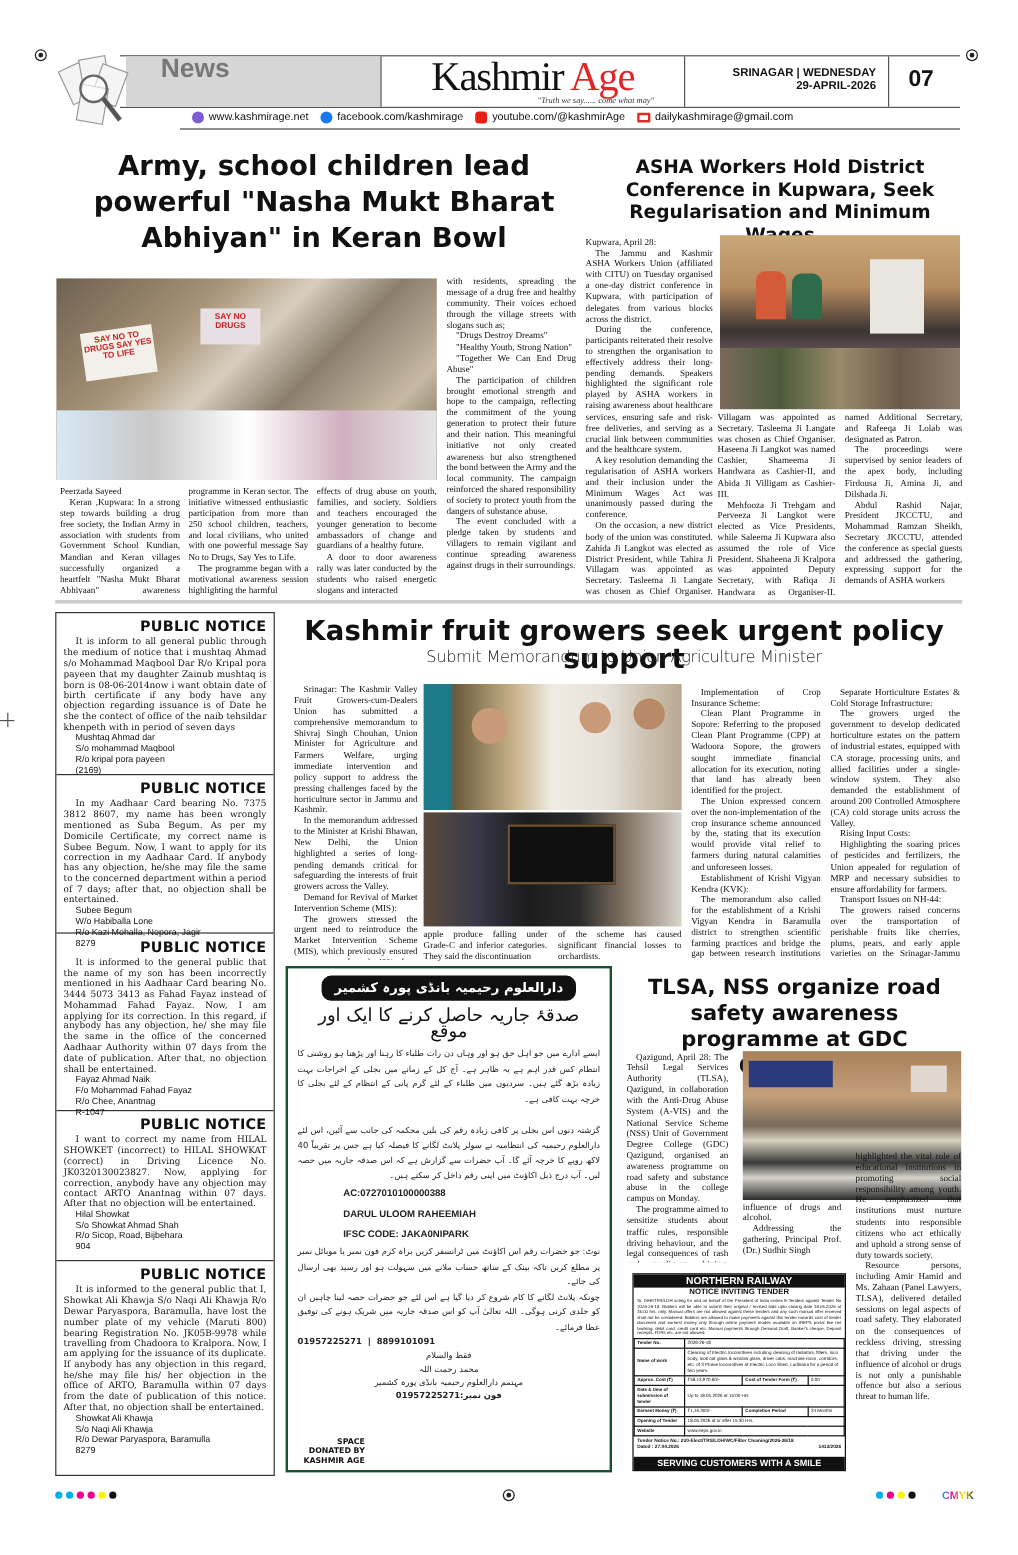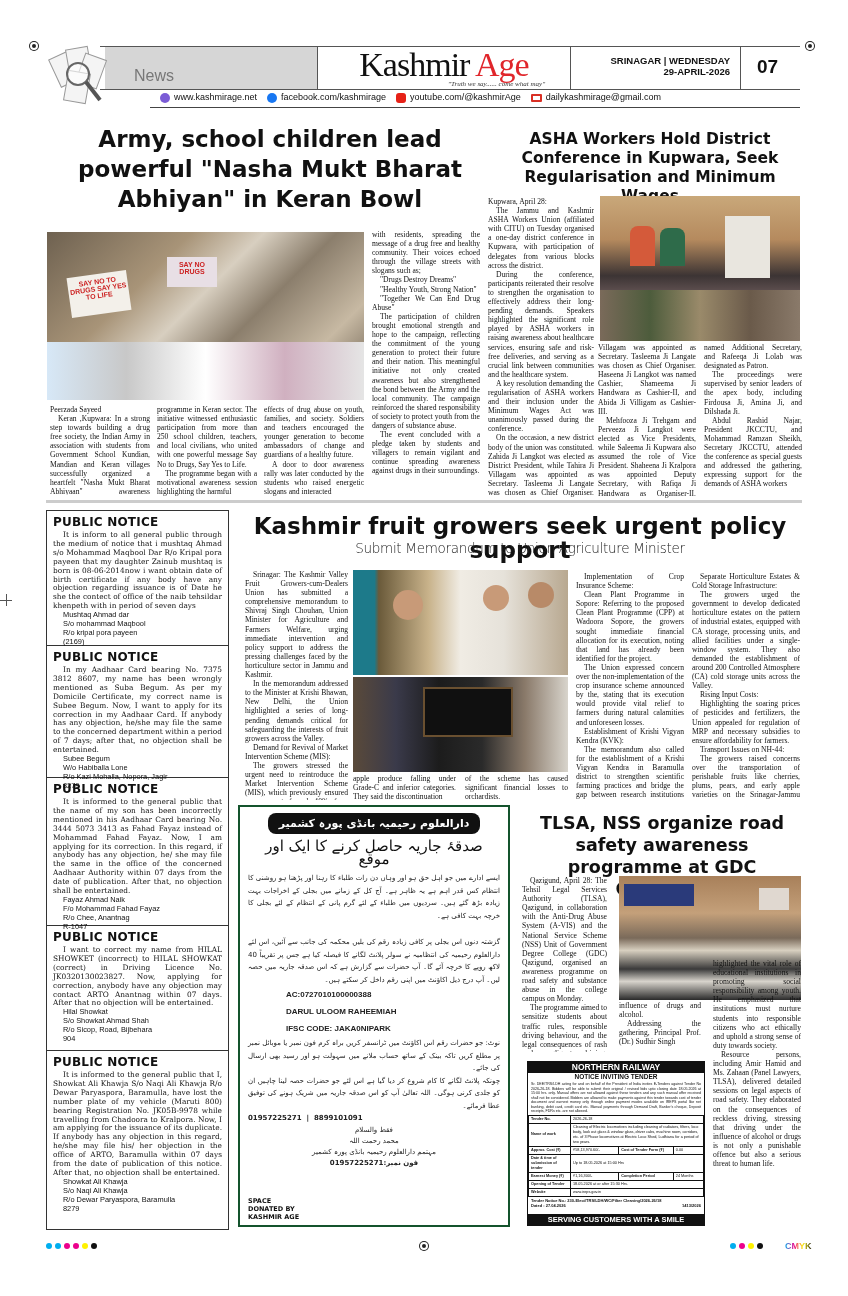--- a/index.html
+++ b/index.html
@@ -2,21 +2,21 @@
 <html><head>
 <meta charset="utf-8">
 <style>
 *{box-sizing:border-box;margin:0;padding:0}
 body{width:848px;height:1296px;background:#fff;font-family:"Liberation Serif",serif;color:#111;position:relative;overflow:hidden}
 .abs{position:absolute}
 .reg{width:8px;height:8px;border-radius:50%;background:#222;border:2px solid #fff;box-shadow:0 0 0 1px #222}
 
 .hdr-band{left:100px;top:46px;width:700px;height:44px;border-top:1px solid #555;border-bottom:1px solid #555}
 .news-box{left:105px;top:47px;width:212px;height:42px;background:#d6d6d6}
-.news-word{left:134px;top:67px;font-family:"Liberation Sans",sans-serif;font-weight:normal;font-size:16px;color:#777}
+.news-word{left:134px;top:44px;font-family:"Liberation Sans",sans-serif;font-weight:bold;font-size:22px;color:#777}
 .logo-box{left:317px;top:47px;width:254px;height:42px;border-left:1px solid #555;border-right:1px solid #555;text-align:center}
 .logo-text{font-family:"Liberation Serif",serif;font-size:34px;line-height:36px;color:#111;letter-spacing:-1px}
 .logo-text .age{color:#e0262b}
 .tagline{font-size:7px;font-style:italic;color:#333;position:absolute;left:130px;top:33px}
 .city{left:580px;top:55px;font-family:"Liberation Sans",sans-serif;font-weight:bold;font-size:9.5px;line-height:11px;text-align:right;width:150px}
 .pageno{left:757px;top:56px;font-family:"Liberation Sans",sans-serif;font-weight:900;font-size:19px}
 .pagebox{left:740px;top:47px;width:1px;height:42px;background:#555}
 .social{left:160px;top:92px;font-family:"Liberation Sans",sans-serif;font-size:9px;display:flex;gap:10px;align-items:center}
 .social .ic{display:inline-block;width:10px;height:10px;border-radius:50%;margin-right:4px;vertical-align:middle}
 .soc-line{left:150px;top:107px;width:650px;height:1px;background:#444}
@@ -24,21 +24,21 @@
 
 .h1{font-family:"DejaVu Sans",sans-serif;font-weight:bold;color:#111;text-align:center}
 .col{font-size:7.6px;line-height:9.1px;text-align:justify;font-family:"Liberation Serif",serif}
 .col p{text-indent:8px}
 .col p.ni{text-indent:0}
 .photo{background:#8a7a6a;overflow:hidden}
 .hr{height:3px;background:#ccc}
 
 .notice-col{left:46px;top:510px;width:183px;height:720px;border:1px solid #333}
 .notice{border-bottom:1px solid #333;padding:4px 6px 5px 6px}
-.notice h3{font-family:"DejaVu Sans",sans-serif;font-weight:900;font-size:12px;text-align:left;margin-bottom:2px;letter-spacing:0.2px}
+.notice h3{font-family:"DejaVu Sans",sans-serif;font-weight:900;font-size:12px;text-align:right;margin-bottom:2px;letter-spacing:0.2px}
 .notice .body{font-size:7.4px;line-height:8.9px;text-align:justify;font-family:"DejaVu Serif",serif}
 .notice .body p{text-indent:10px}
 .notice .sig{font-size:7.4px;line-height:8.9px;padding-left:10px;font-family:"Liberation Sans",sans-serif}
 
 .urdu{left:238px;top:805px;width:272px;height:422px;border:2px solid #14532d;padding:6px 8px;font-family:"DejaVu Sans",sans-serif;font-size:7px;line-height:13px}
 .urdu-banner{background:#111;color:#fff;text-align:center;border-radius:8px;font-size:11px;font-weight:bold;padding:4px 0;margin:0 20px}
 .urdu-title{text-align:center;font-size:15px;margin:6px 0;font-family:"DejaVu Serif",serif}
 .urdu-para{direction:rtl;text-align:justify;color:#222;font-size:7px;line-height:12.5px}
 .urdu-bank{text-align:left;font-family:"Liberation Sans",sans-serif;font-weight:bold;font-size:8px;color:#222;margin-left:38px;line-height:17px}
 
@@ -265,21 +265,21 @@
   <p class="urdu-para">چونکہ پلانٹ لگانے کا کام شروع کر دیا گیا ہے اس لئے جو حضرات حصہ لینا چاہیں ان کو جلدی کرنی ہوگی۔ اللہ تعالیٰ آپ کو اس صدقہ جاریہ میں شریک ہونے کی توفیق عطا فرمائے۔</p>
   <div class="urdu-para" style="font-weight:bold;direction:ltr">
     <span>01957225271</span> &nbsp;|&nbsp; <span>8899101091</span>
   </div>
   <div style="text-align:center;font-size:7px;line-height:11px;color:#222">
     <div>فقط والسلام</div>
     <div>محمد رحمت اللہ</div>
     <div>مہتمم دارالعلوم رحیمیہ بانڈی پورہ کشمیر</div>
     <div style="font-weight:bold">فون نمبر:01957225271</div>
   </div>
-  <div style="position:absolute;left:8px;bottom:4px;width:56px;font-family:'DejaVu Sans',sans-serif;font-weight:bold;font-size:6.5px;line-height:8px;text-align:left">SPACE DONATED BY KASHMIR AGE</div>
+  <div style="position:absolute;left:8px;bottom:4px;width:56px;font-family:'DejaVu Sans',sans-serif;font-weight:bold;font-size:6.5px;line-height:8px;text-align:right">SPACE DONATED BY KASHMIR AGE</div>
 </section>
 
 <article>
   <h2 class="abs h1" style="left:522px;top:812px;width:280px;font-size:17.5px;line-height:22px">TLSA, NSS organize road safety awareness programme at GDC Qazigund</h2>
   <div class="abs col" style="left:522px;top:876px;width:85px;height:176px;overflow:hidden">
     <p>Qazigund, April 28: The Tehsil Legal Services Authority (TLSA), Qazigund, in collaboration with the Anti-Drug Abuse System (A-VIS) and the National Service Scheme (NSS) Unit of Government Degree College (GDC) Qazigund, organised an awareness programme on road safety and substance abuse in the college campus on Monday.</p>
     <p>The programme aimed to sensitize students about traffic rules, responsible driving behaviour, and the legal consequences of rash and negligent driving, especially under the</p>
   </div>
   <div class="abs photo" style="left:619px;top:876px;width:182px;height:124px;background:linear-gradient(180deg,#a8805a 0%,#c4a07a 30%,#7a6a5a 50%,#d8d0c0 60%,#3a3a3a 75%,#d8d4cc 85%,#2a2a2a 100%)">
     <div style="position:absolute;left:5px;top:8px;width:70px;height:22px;background:#2a3a7a"></div>

